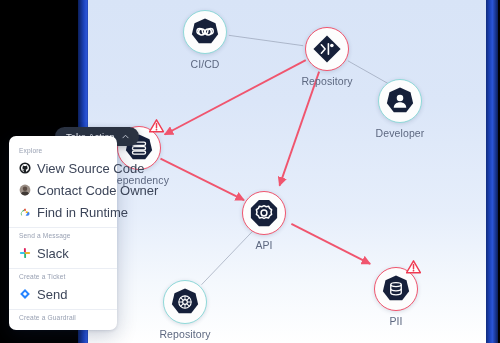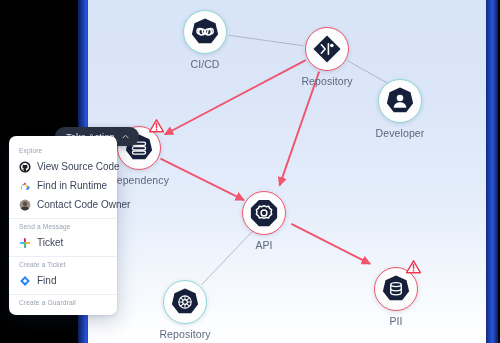--- a/index.html
+++ b/index.html
@@ -114,21 +114,21 @@
   .menu-item {
     display: flex; align-items: center; gap: 6px;
     padding: 3.5px 10px;
     cursor: pointer;
   }
   .menu-item .mi-icon {
     width: 12px; height: 12px; flex: 0 0 12px;
     display: flex; align-items: center; justify-content: center;
   }
   .menu-item .mi-label {
-    font-size: 10px;
+    font-size: 13px;
     color: #3c4559;
     white-space: nowrap;
   }
   .menu-div { height: 1px; background: #ebeef4; margin: 4px 0 0 0; }
 </style>
 </head>
 <body>
 
 <div id="screen">
 
@@ -259,66 +259,66 @@
           <svg width="12" height="12" viewBox="0 0 16 16">
             <circle cx="8" cy="8" r="7.4" fill="#1b1f23"></circle>
         <path d="M8 2.6c-3 0-5.4 2.4-5.4 5.4 0 2.4 1.5 4.4 3.7 5.1.27.05.37-.12.37-.26v-.9c-1.5.33-1.82-.72-1.82-.72-.25-.62-.6-.79-.6-.79-.49-.34.04-.33.04-.33.54.04.83.56.83.56.48.83 1.26.59 1.57.45.05-.35.19-.59.34-.73-1.2-.14-2.46-.6-2.46-2.67 0-.59.21-1.07.55-1.45-.06-.14-.24-.69.05-1.44 0 0 .45-.14 1.48.55a5.1 5.1 0 0 1 2.7 0c1.02-.69 1.47-.55 1.47-.55.3.75.11 1.3.06 1.44.34.38.55.86.55 1.45 0 2.08-1.27 2.53-2.47 2.66.2.17.37.5.37 1v1.48c0 .14.1.31.38.26A5.42 5.42 0 0 0 13.4 8c0-3-2.4-5.4-5.4-5.4z" fill="#fff"></path>
           </svg>
         </span>
         <span class="mi-label">View Source Code</span>
       </div>
       <div class="menu-item">
         <span class="mi-icon">
           <svg width="12" height="12" viewBox="0 0 16 16">
-            <path d="M9.5 5.3 8.1 3.1 6.4 4.9 8 7.2z" fill="#ea4335"></path>
-        <path d="M12.4 9.6a3.1 3.1 0 0 0-2.2-3l-1.7 2.4z" fill="#fbbc05"></path>
-        <path d="M4.3 12.9h7.2a2.7 2.7 0 0 0 .6-5.3L8.8 12.9z" fill="#4285f4"></path>
-        <path d="M4.4 12.9a2.85 2.85 0 0 1 .6-5.6c.2 0 .4 0 .6.06L7.8 4.6A5.2 5.2 0 0 0 4.3 12.9z" fill="#34a853"></path>
-          </svg>
-        </span>
-        <span class="mi-label">Find in Runtime</span>
-      </div>
-      <div class="menu-item">
-        <span class="mi-icon">
-          <svg width="12" height="12" viewBox="0 0 16 16">
             <defs>
               <clipPath id="cp1">
                 <circle cx="8" cy="8" r="7.2"></circle>
               </clipPath>
             </defs>
         <circle cx="8" cy="8" r="7.2" fill="#9b8f86"></circle>
         <g clip-path="url(#cp1)">
           <circle cx="8" cy="6.2" r="3" fill="#5c4d45"></circle>
           <ellipse cx="8" cy="14.2" rx="5.3" ry="4.2" fill="#3f3935"></ellipse>
         </g>
           </svg>
         </span>
         <span class="mi-label">Contact Code Owner</span>
       </div>
+      <div class="menu-item">
+        <span class="mi-icon">
+          <svg width="12" height="12" viewBox="0 0 16 16">
+            <path d="M9.5 5.3 8.1 3.1 6.4 4.9 8 7.2z" fill="#ea4335"></path>
+        <path d="M12.4 9.6a3.1 3.1 0 0 0-2.2-3l-1.7 2.4z" fill="#fbbc05"></path>
+        <path d="M4.3 12.9h7.2a2.7 2.7 0 0 0 .6-5.3L8.8 12.9z" fill="#4285f4"></path>
+        <path d="M4.4 12.9a2.85 2.85 0 0 1 .6-5.6c.2 0 .4 0 .6.06L7.8 4.6A5.2 5.2 0 0 0 4.3 12.9z" fill="#34a853"></path>
+          </svg>
+        </span>
+        <span class="mi-label">Find in Runtime</span>
+      </div>
       <div class="menu-div"></div>
       <div class="menu-section">Send a Message</div>
       <div class="menu-item">
         <span class="mi-icon">
           <svg width="12" height="12" viewBox="0 0 16 16">
         <rect x="6.6" y="1.2" width="2.5" height="7.3" rx="1.25" fill="#e01e5a"></rect>
         <rect x="1.2" y="6.7" width="7.3" height="2.5" rx="1.25" fill="#36c5f0"></rect>
         <rect x="6.9" y="7.5" width="2.5" height="7.3" rx="1.25" fill="#2eb67d"></rect>
         <rect x="7.5" y="6.8" width="7.3" height="2.5" rx="1.25" fill="#ecb22e"></rect>
           </svg>
         </span>
-        <span class="mi-label">Ticket</span>
+        <span class="mi-label">Slack</span>
       </div>
       <div class="menu-div"></div>
       <div class="menu-section">Create a Ticket</div>
       <div class="menu-item">
         <span class="mi-icon">
           <svg width="12" height="12" viewBox="0 0 16 16">
         <path d="M8 1.3 14.5 7.9 8 14.5 1.5 7.9z" fill="#2684ff"></path>
         <path d="M8 5.1 10.8 7.9 8 10.7 5.2 7.9z" fill="#fff"></path>
           </svg>
         </span>
-        <span class="mi-label">Find</span>
+        <span class="mi-label">Send</span>
       </div>
       <div class="menu-div"></div>
       <div class="menu-section">Create a Guardrail</div>
     </div>
 
 </div>
 
 </body></html>

